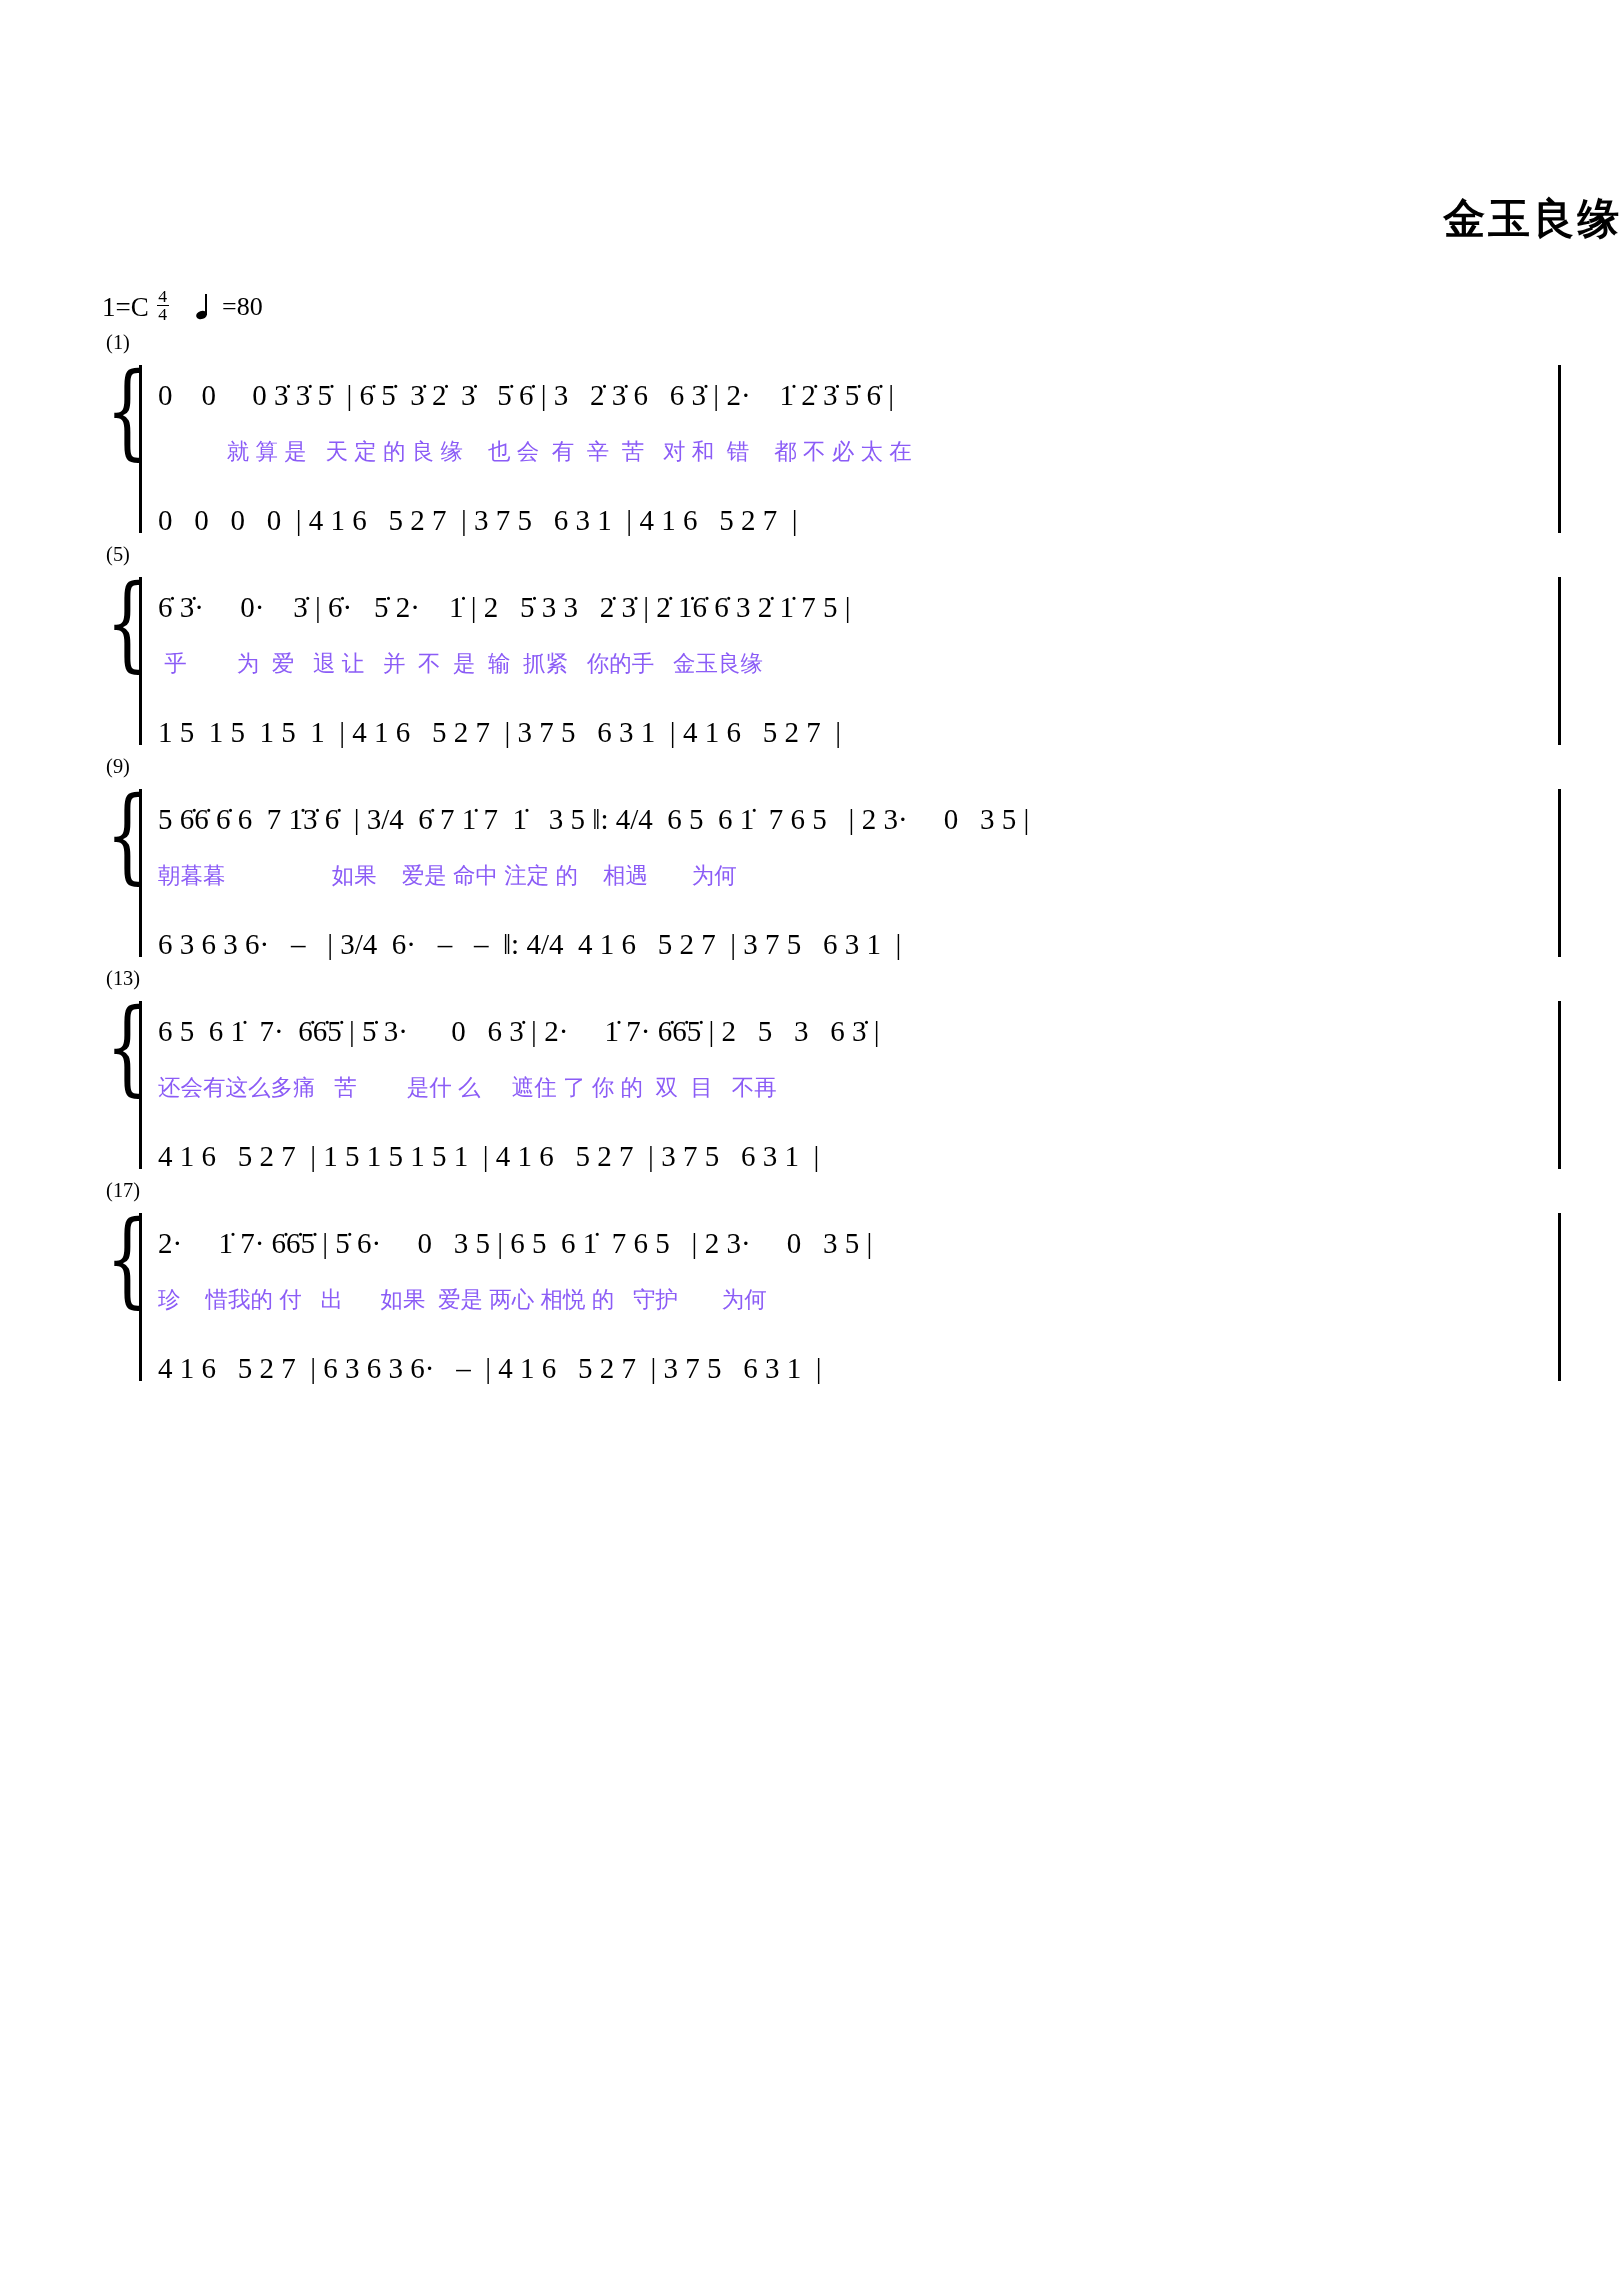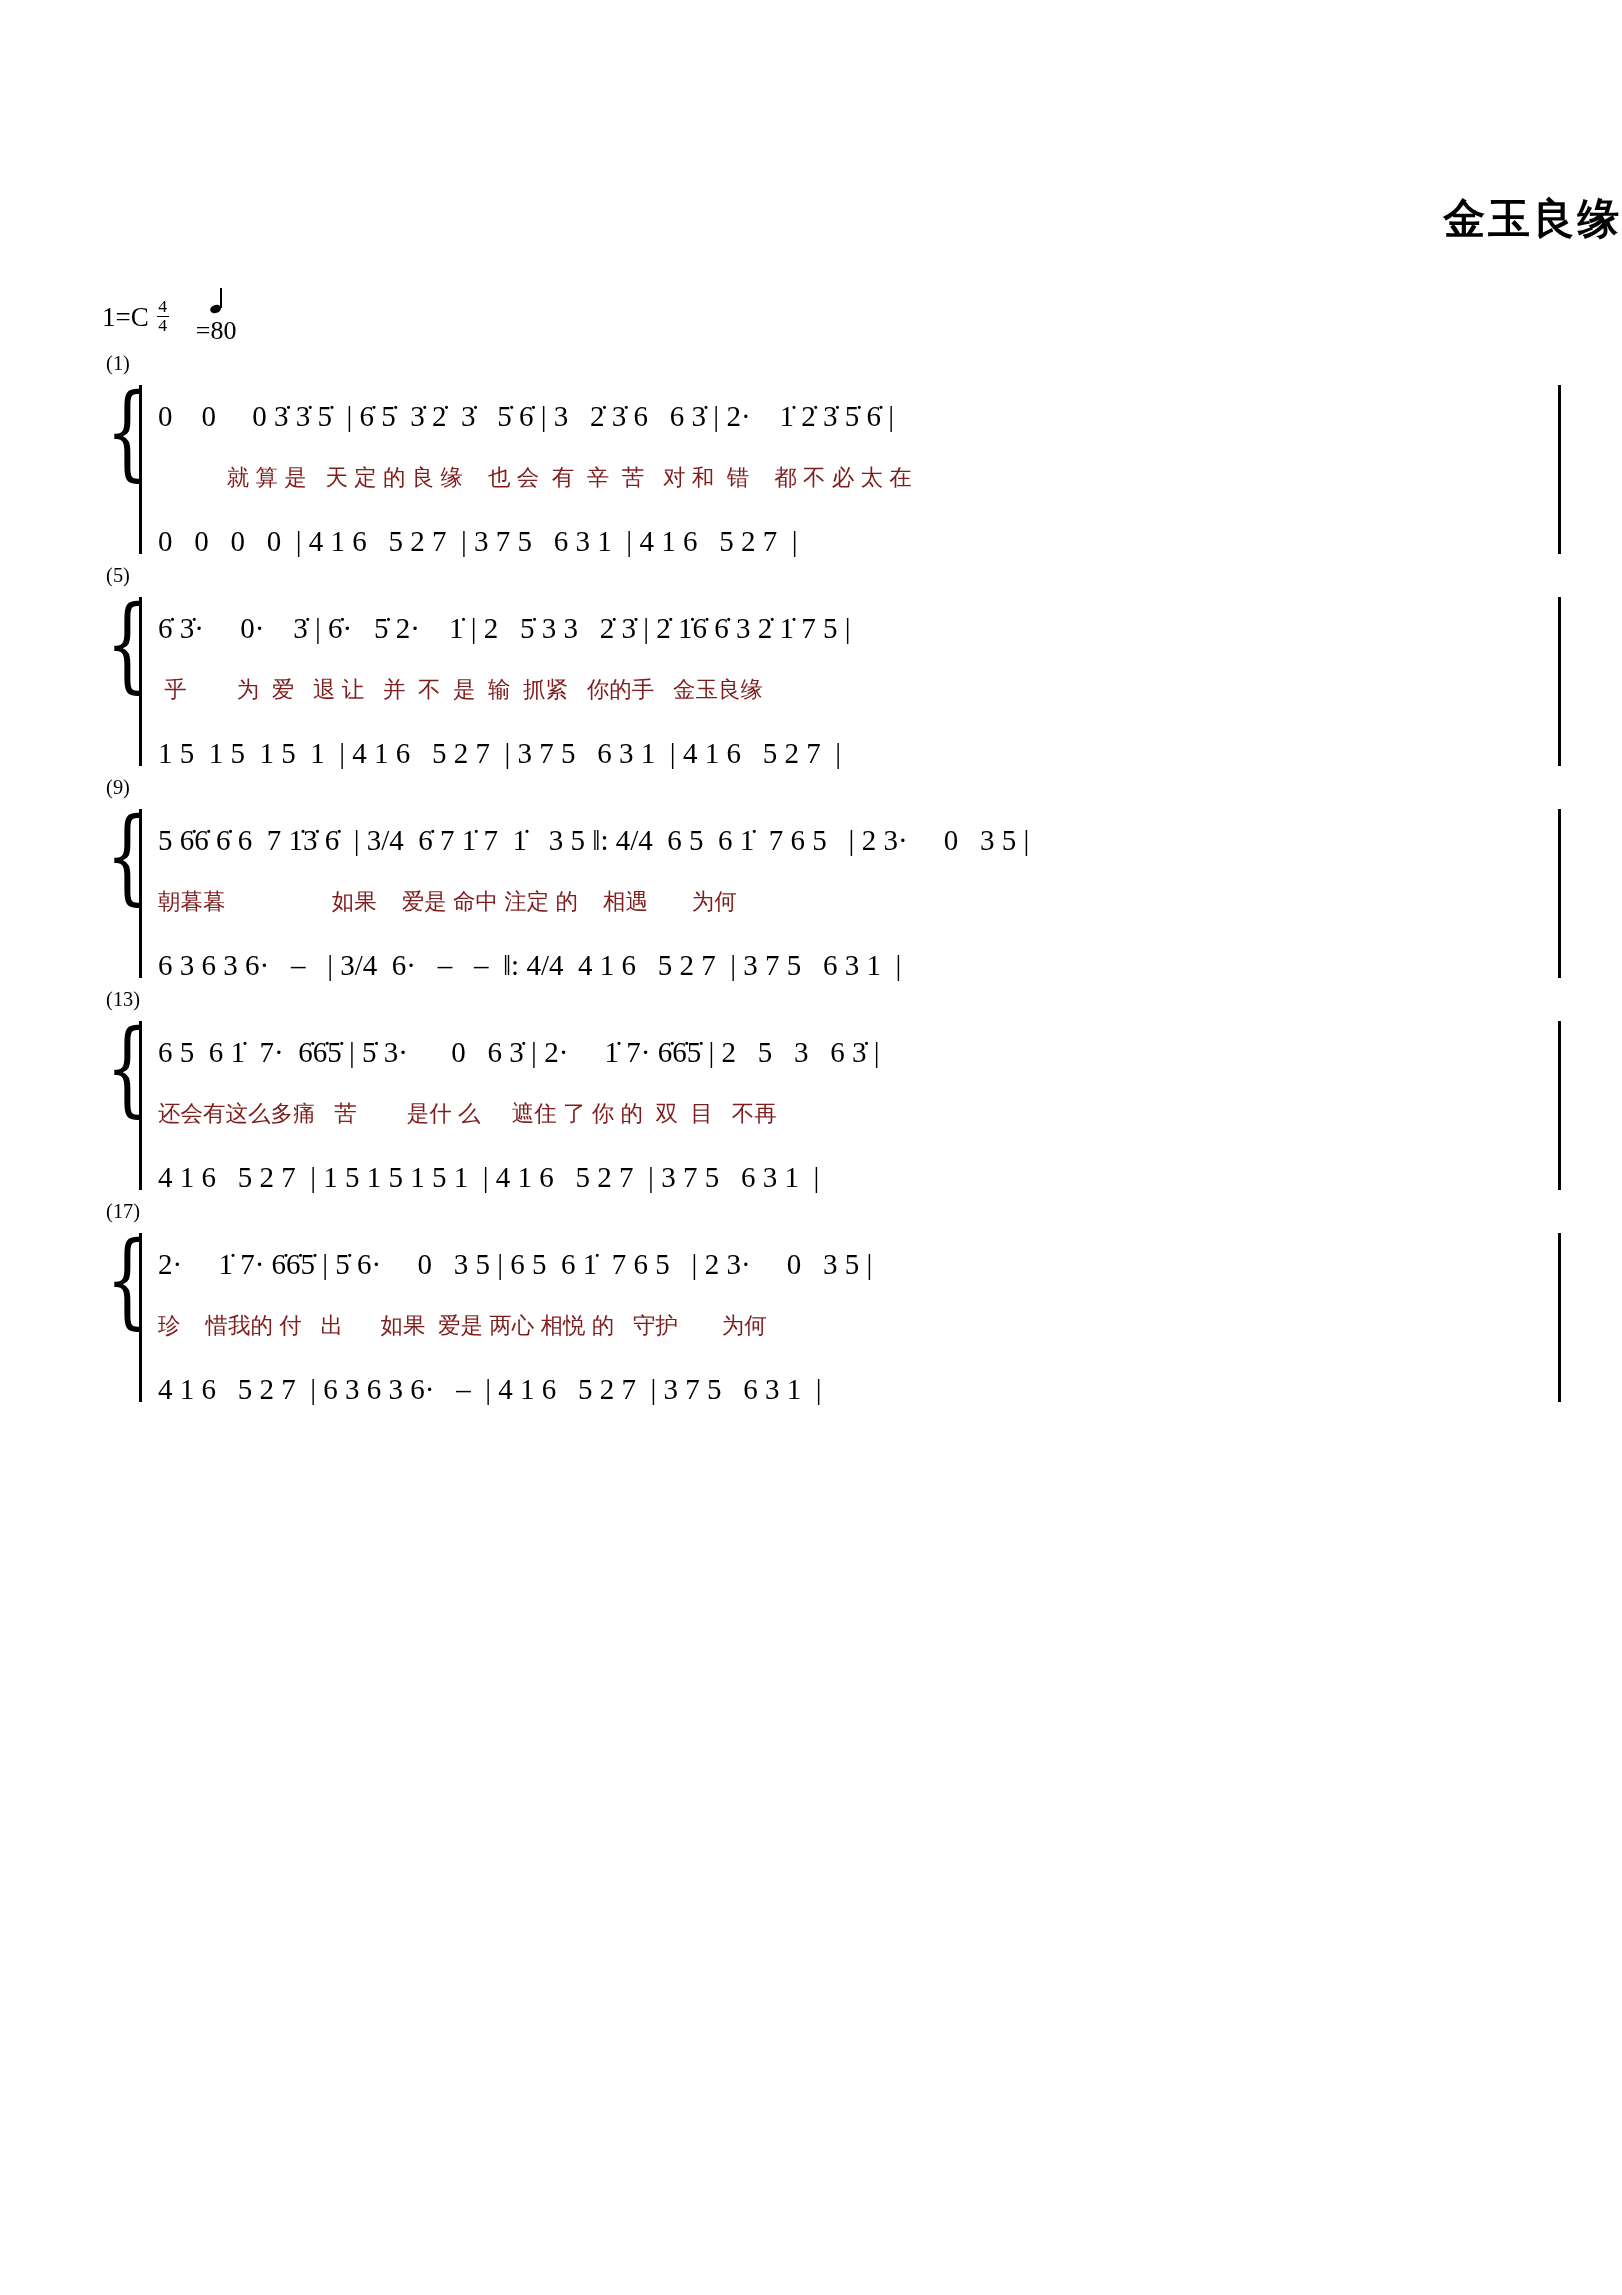--- a/index.html
+++ b/index.html
@@ -45,21 +45,21 @@
     align-items: center;
     font-size: 17.7px;
     line-height: 1.0;
     vertical-align: middle;
     margin: 0 1.4px;
     position: relative;
     top: -1.4px;
   }
   .frac span.num { border-bottom: 1.4px solid #000; padding: 0 1.4px; }
   .frac span.den { padding: 0 1.4px; }
-  .tempo { display: inline-flex; align-items: center; gap: 4px; margin-left: 19px; font-size: 26px; flex-direction: column;}
+  .tempo { display: inline-flex; align-items: center; gap: 14px; margin-left: 19px; font-size: 26px;}
   .quarter-note {
     display: inline-block;
     position: relative;
     width: 12.3px; height: 23px;
   }
   .quarter-note::before {
     content:"";
     position:absolute;
     left:0; bottom:0;
     width:11px; height:7.5px;
@@ -126,23 +126,23 @@
     font-size: 29px;
     letter-spacing: 0px;
     white-space: pre;
     font-family: "Liberation Serif", serif;
   }
   .lyric-row {
     position: relative;
     margin-left: 56px;
     height: 41px;
     display: flex;
-    align-items: flex-end;
+    align-items: center;
     font-size: 22.5px;
-    color: #7f1d1d;
+    color: #8b5cf6;
     white-space: pre;
     font-family: "Liberation Sans", sans-serif;
   }
   .melody-row { height: 71px; }
   .bass-row { height: 65px; align-items: flex-end; }
   .notes {
     white-space: pre;
     font-family: "Liberation Serif", serif;
   }
   .lyr { white-space: pre; }

